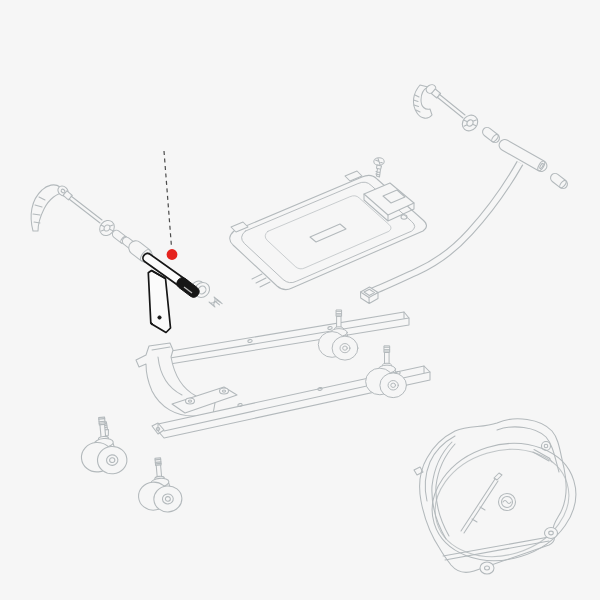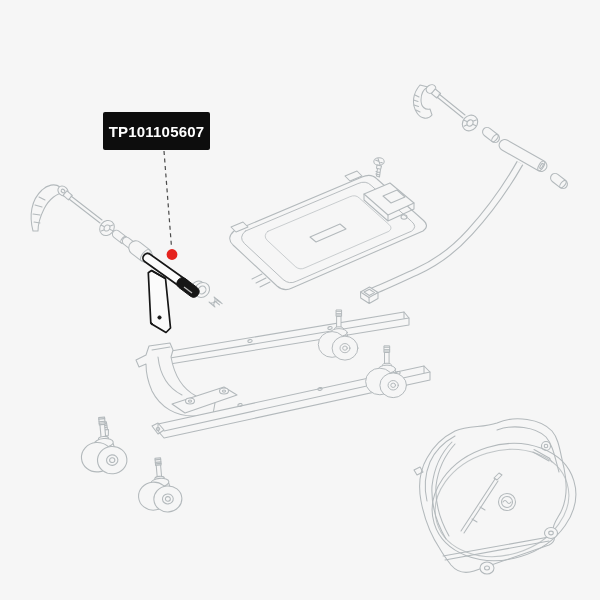--- a/index.html
+++ b/index.html
@@ -206,16 +206,13 @@
     <ellipse class="ln" cx="487" cy="568" rx="2.5" ry="2"></ellipse>
     <ellipse class="ln fl" cx="551" cy="533" rx="6.5" ry="5.5"></ellipse>
     <ellipse class="ln" cx="551" cy="533" rx="2.3" ry="1.9"></ellipse>
     <path class="ln" d="M414,470 l6,-3 3,5 -6,3 z"></path>
   </g>
 
   <path class="leader" d="M164,151 L171.5,247"></path>
   <circle cx="172" cy="254.5" r="5.4" fill="var(--accent)"></circle>
 </svg>
 
-<div class="callout">
-  <span>TP101105607</span>
 </div>
-</div>
 
 </body></html>

